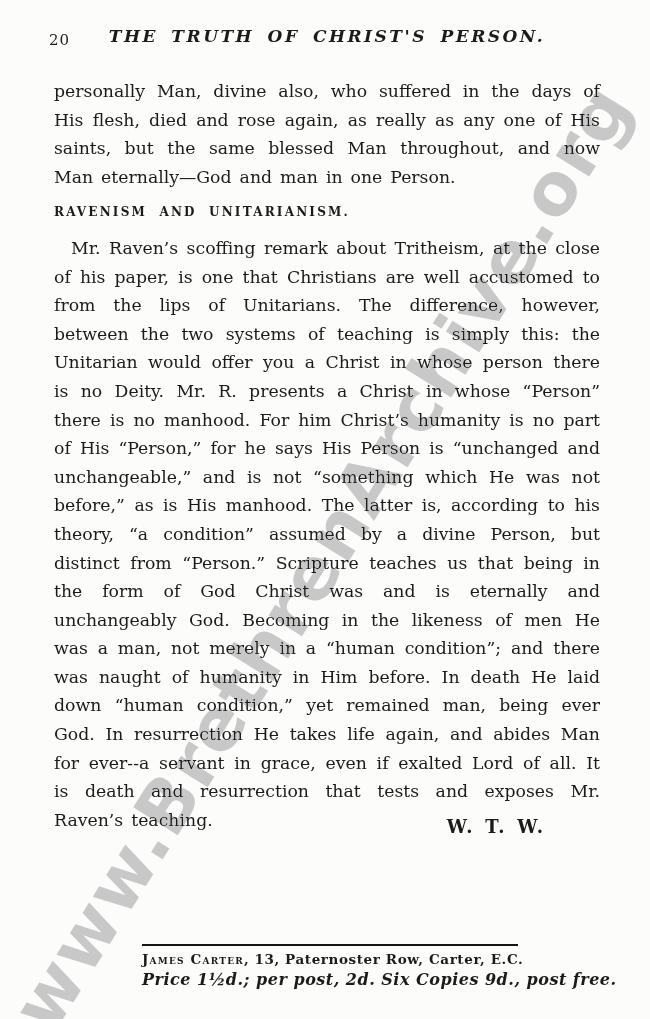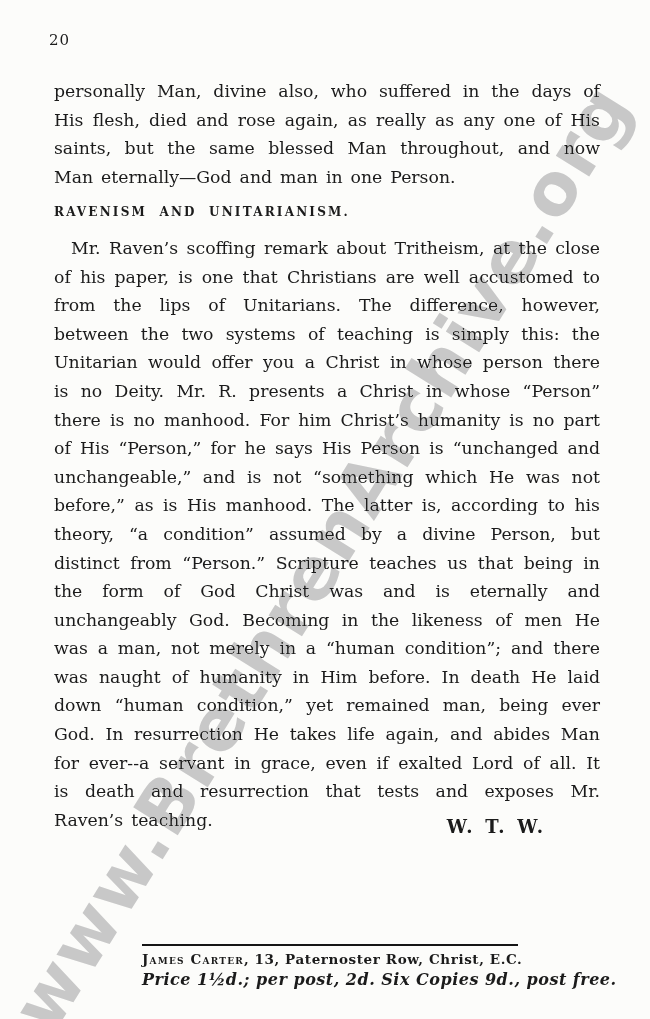--- a/index.html
+++ b/index.html
@@ -75,31 +75,32 @@
     pointer-events:none;
   }
 </style>
 </head>
 <body>
 
 <div class="page">
 
   <div class="header">
     <span class="page-num">20</span>
+    <div class="running-title">THE TRUTH OF CHRIST'S PERSON.</div>
   </div>
 
   <div class="content">
     <p>personally Man, divine also, who suffered in the days of His flesh, died and rose again, as really as any one of His saints, but the same blessed Man throughout, and now Man eternally—God and man in one Person.</p>
     <p class="section-heading">RAVENISM AND UNITARIANISM.</p>
     <p class="indent">Mr. Raven’s scoffing remark about Tritheism, at the close of his paper, is one that Christians are well accustomed to from the lips of Unitarians.  The difference, however, between the two systems of teaching is simply this: the Unitarian would offer you a Christ in whose person there is no Deity.  Mr. R. presents a Christ in whose “Person” there is no manhood.  For him Christ’s humanity is no part of His “Person,” for he says His Person is “unchanged and unchangeable,” and is not “something which He was not before,” as is His manhood.  The latter is, according to his theory, “a condition” assumed by a divine Person, but distinct from “Person.”  Scripture teaches us that being in the form of God Christ was and is eternally and unchangeably God.  Becoming in the likeness of men He was a man, not merely in a “human condition”; and there was naught of humanity in Him before.  In death He laid down “human condition,” yet remained man, being ever God.  In resurrection He takes life again, and abides Man for ever--a servant in grace, even if exalted Lord of all.  It is death and resurrection that tests and exposes Mr. Raven’s teaching.</p>
     <div class="sig-row">W. T. W.</div>
   </div>
 
   <div class="imprint">
     <div class="imprint-line1">
-      <span class="pub-name">James Carter</span><span>, 13, Paternoster Row, Christ, E.C.</span>
+      <span class="pub-name">James Carter</span><span>, 13, Paternoster Row, Carter, E.C.</span>
     </div>
     <div class="imprint-line2">Price 1½d.; per post, 2d.  Six Copies 9d., post free.</div>
   </div>
 
   <div class="watermark">www.BrethrenArchive.org</div>
 
 </div>
 
 </body></html>

